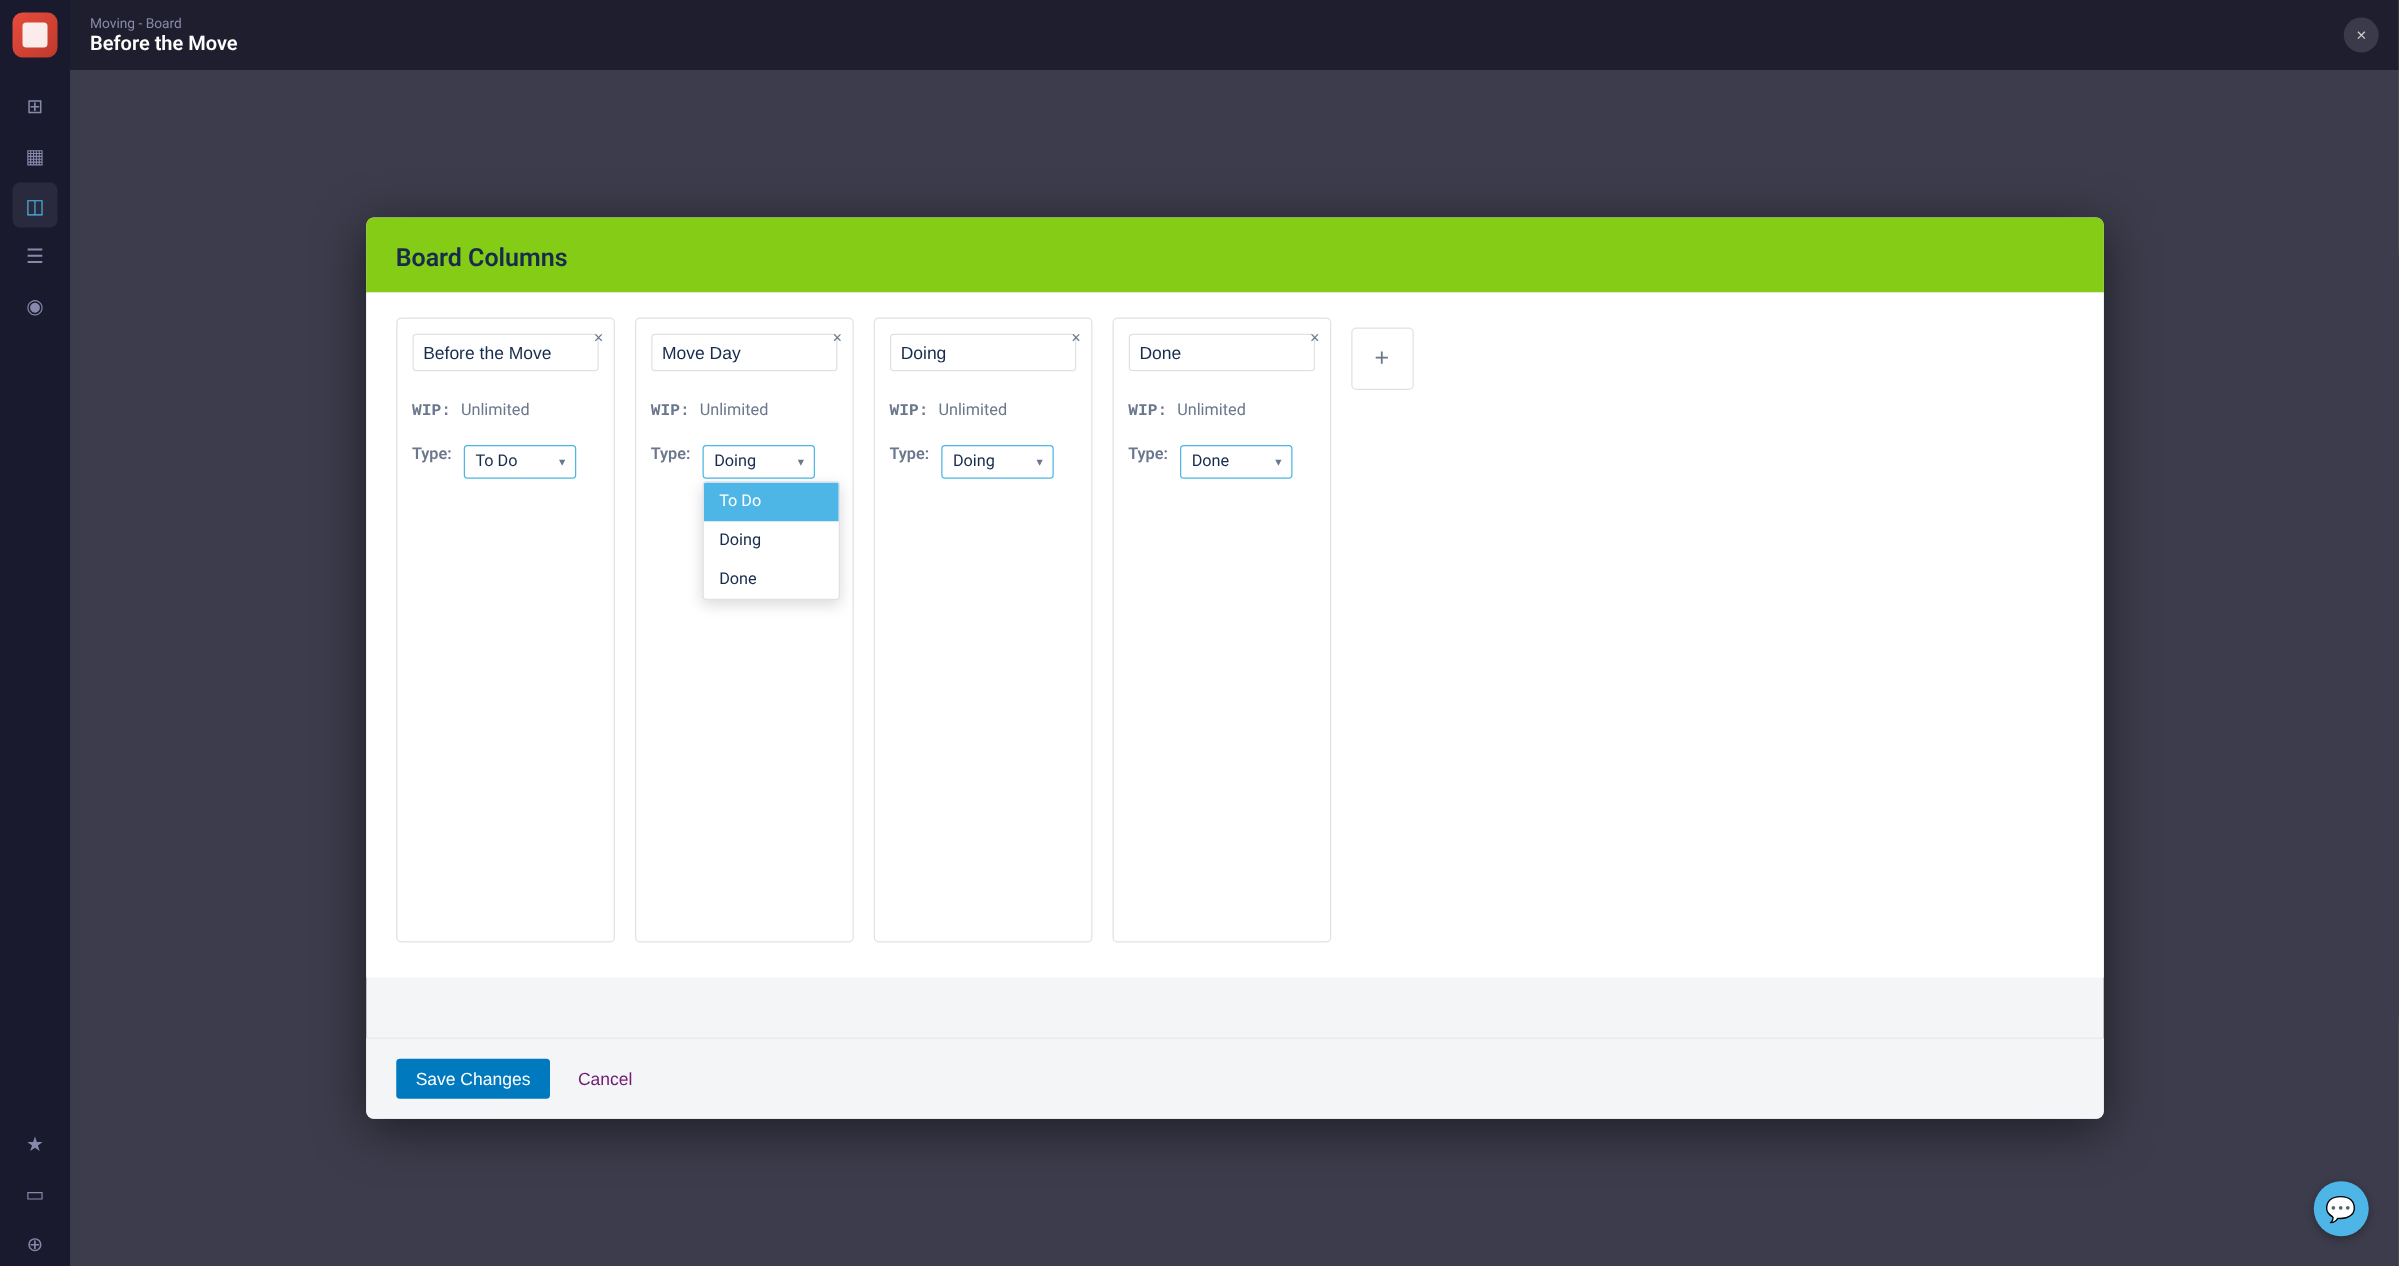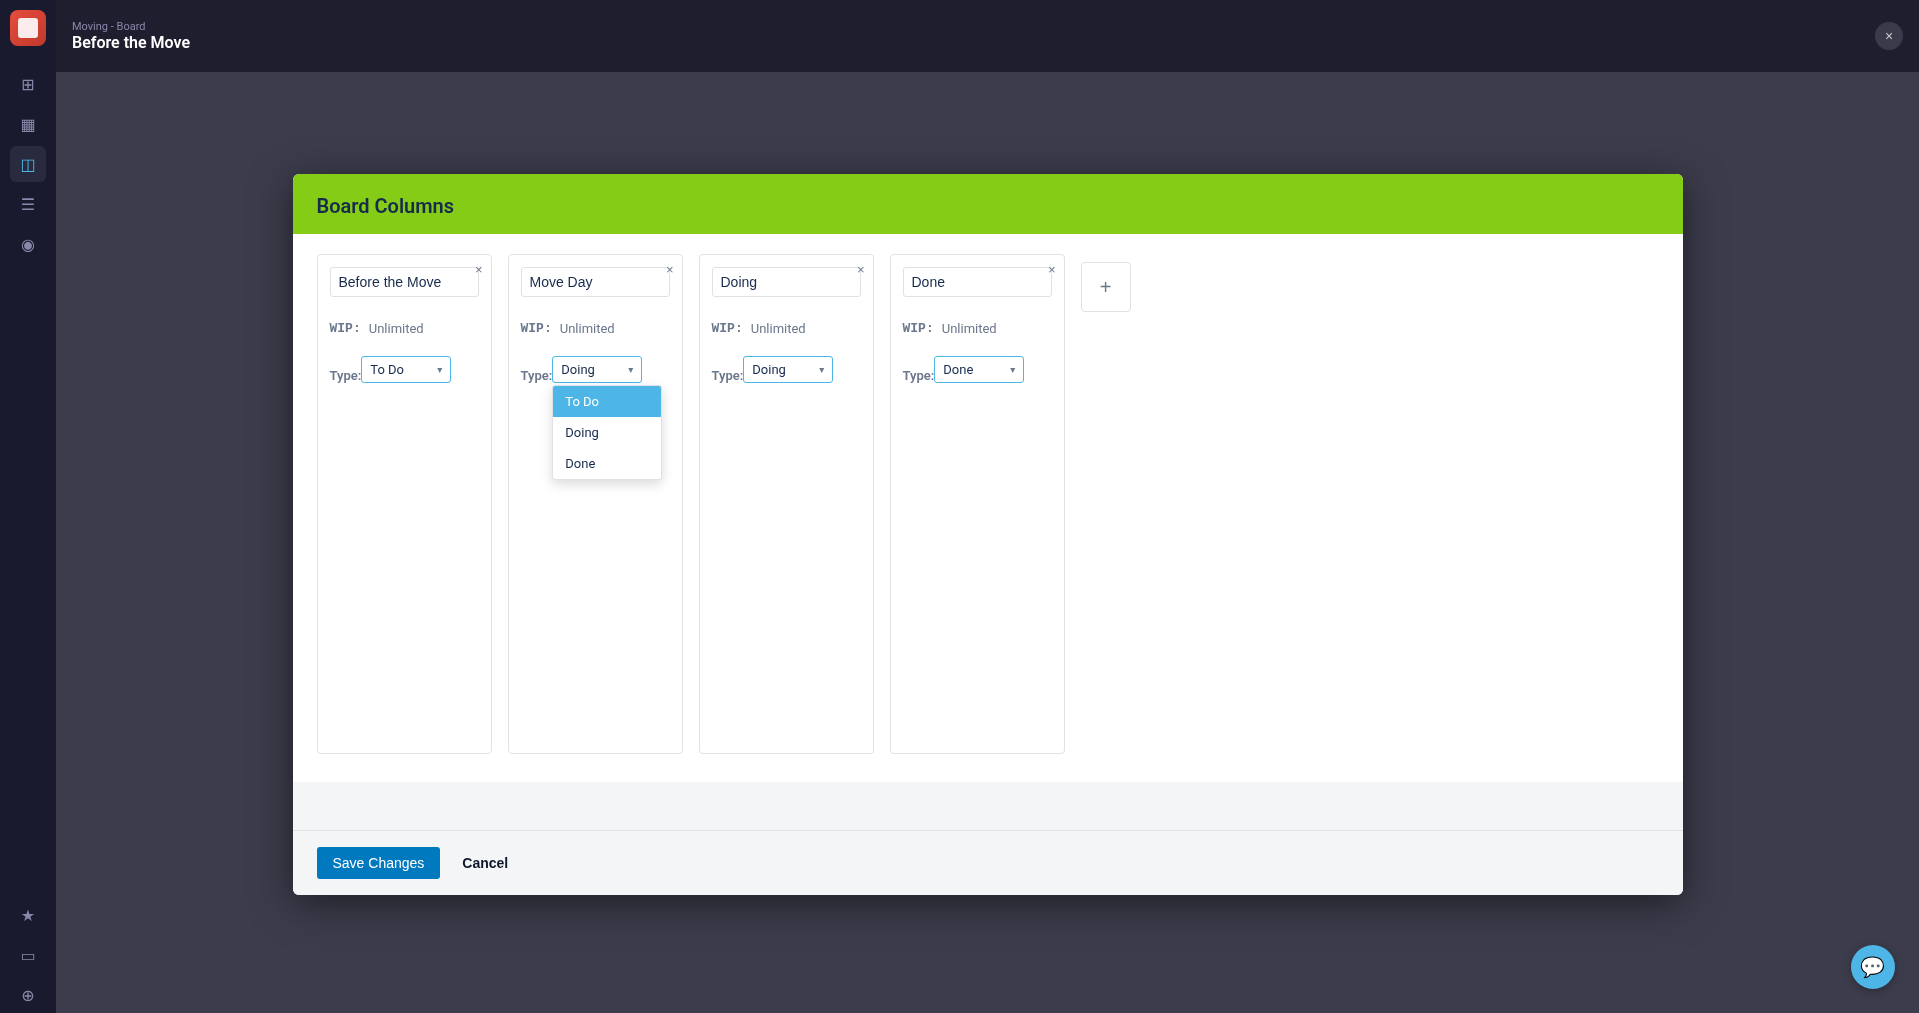--- a/index.html
+++ b/index.html
@@ -48,21 +48,21 @@
       cursor: pointer;
     }
     .sidebar-icon.active { background: #2a2a3e; color: #4db6e6; }
     .sidebar-spacer { flex: 1; }
 
     
     .topbar {
       position: absolute;
       left: 56px; top: 0;
       width: calc(1919px - 56px);
-      height: 72px;
+      height: 56px;
       background: #1e1e2e;
       display: flex;
       align-items: center;
       padding: 0 16px;
       gap: 8px;
       z-index: 9;
     }
     .topbar-title-group { display: flex; flex-direction: column; }
     .topbar-subtitle {
       font-size: 11px;
@@ -178,22 +178,22 @@
       color: #6b778c;
       font-family: Liberation Mono, monospace;
     }
     .wip-value {
       font-size: 13px;
       color: #6b778c;
       text-align: center;
     }
     .type-row {
       display: flex;
-      align-items: flex-end;
-      gap: 0;
+      align-items: flex-start;
+      gap: 10px;
     }
     .type-label {
       font-size: 13px;
       font-weight: 600;
       color: #6b778c;
     }
     .type-select {
       border: 1px solid #4db6e6;
       border-radius: 3px;
       padding: 5px 8px;
@@ -269,27 +269,26 @@
       color: #fff;
       border: none;
       border-radius: 3px;
       padding: 8px 16px;
       font-size: 14px;
       font-weight: 500;
       cursor: pointer;
     }
     .btn-secondary {
       background: transparent;
-      color: #0f172a;
+      color: #701a75;
       border: none;
       border-radius: 3px;
       padding: 8px 12px;
       font-size: 14px;
       cursor: pointer;
-      font-weight: bold;
     }
 
     
     .chat-btn {
       position: absolute;
       bottom: 24px;
       right: 24px;
       width: 44px; height: 44px;
       border-radius: 50%;
       background: #4db6e6;

